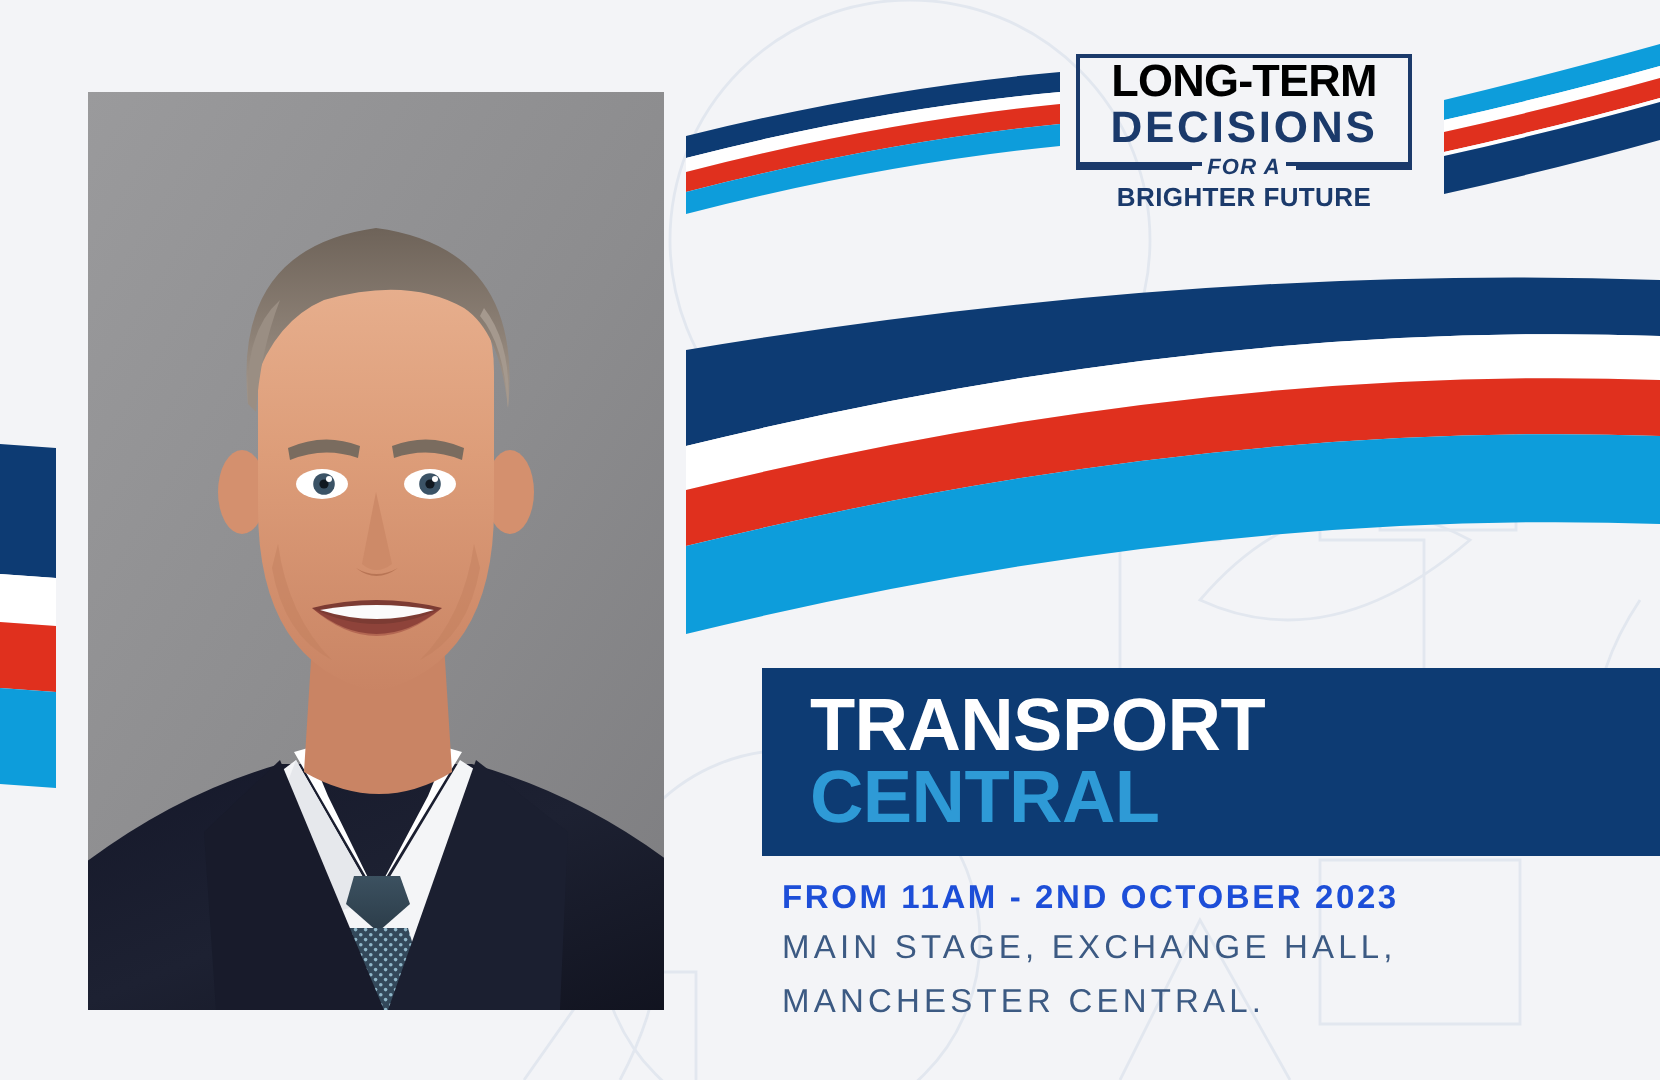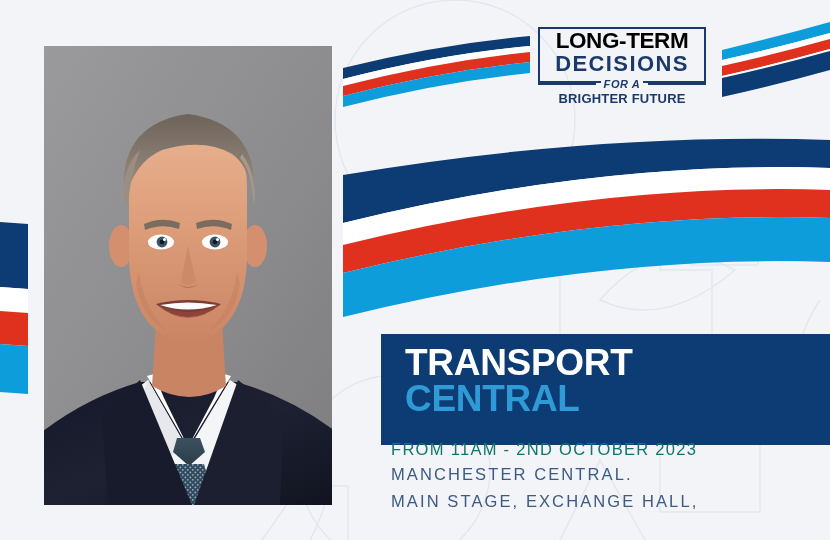--- a/index.html
+++ b/index.html
@@ -49,36 +49,36 @@
     letter-spacing:0.6px;background:#f3f4f7;padding:0 3px;white-space:nowrap;
   }
   .logo-l3{
     position:absolute;left:0;right:0;top:63px;text-align:center;
     font-size:13px;font-weight:bold;color:#1b3a6b;letter-spacing:0.2px;
     line-height:18px;
   }
 
   
   .headline-panel{
-    position:absolute;left:381px;top:334px;width:449px;height:111px;
+    position:absolute;left:381px;top:334px;width:449px;height:94px;
     background:#0d3b73;
   }
   .hl-1{
     position:absolute;left:24px;top:9px;
     font-size:37px;font-weight:bold;color:#ffffff;letter-spacing:-0.3px;line-height:40px;
   }
   .hl-2{
     position:absolute;left:24px;top:45px;
     font-size:37px;font-weight:bold;color:#2e9ad6;letter-spacing:-0.3px;line-height:40px;
   }
 
   
   .details{position:absolute;left:391px;top:437px;width:430px;}
   .d-when{
-    font-size:16.5px;font-weight:normal;color:#0f766e;letter-spacing:1.3px;
+    font-size:16.5px;font-weight:bold;color:#1d4ed8;letter-spacing:1.3px;
     line-height:24px;white-space:nowrap;
   }
   .d-line{
     font-size:16.5px;font-weight:normal;color:#3c5a83;letter-spacing:2.1px;
     line-height:27px;white-space:nowrap;
   }
 </style>
 </head>
 <body>
 
@@ -223,17 +223,17 @@
     <div class="logo-l3">BRIGHTER FUTURE</div>
   </div>
 
   <div class="headline-panel">
     <div class="hl-1">TRANSPORT</div>
     <div class="hl-2">CENTRAL</div>
   </div>
 
   <div class="details">
     <div class="d-when">FROM 11AM - 2ND OCTOBER 2023</div>
+    <div class="d-line">MAIN STAGE, EXCHANGE HALL,</div>
     <div class="d-line">MANCHESTER CENTRAL.</div>
-    <div class="d-line">MAIN STAGE, EXCHANGE HALL,</div>
   </div>
 
 </div>
 
 </body></html>

